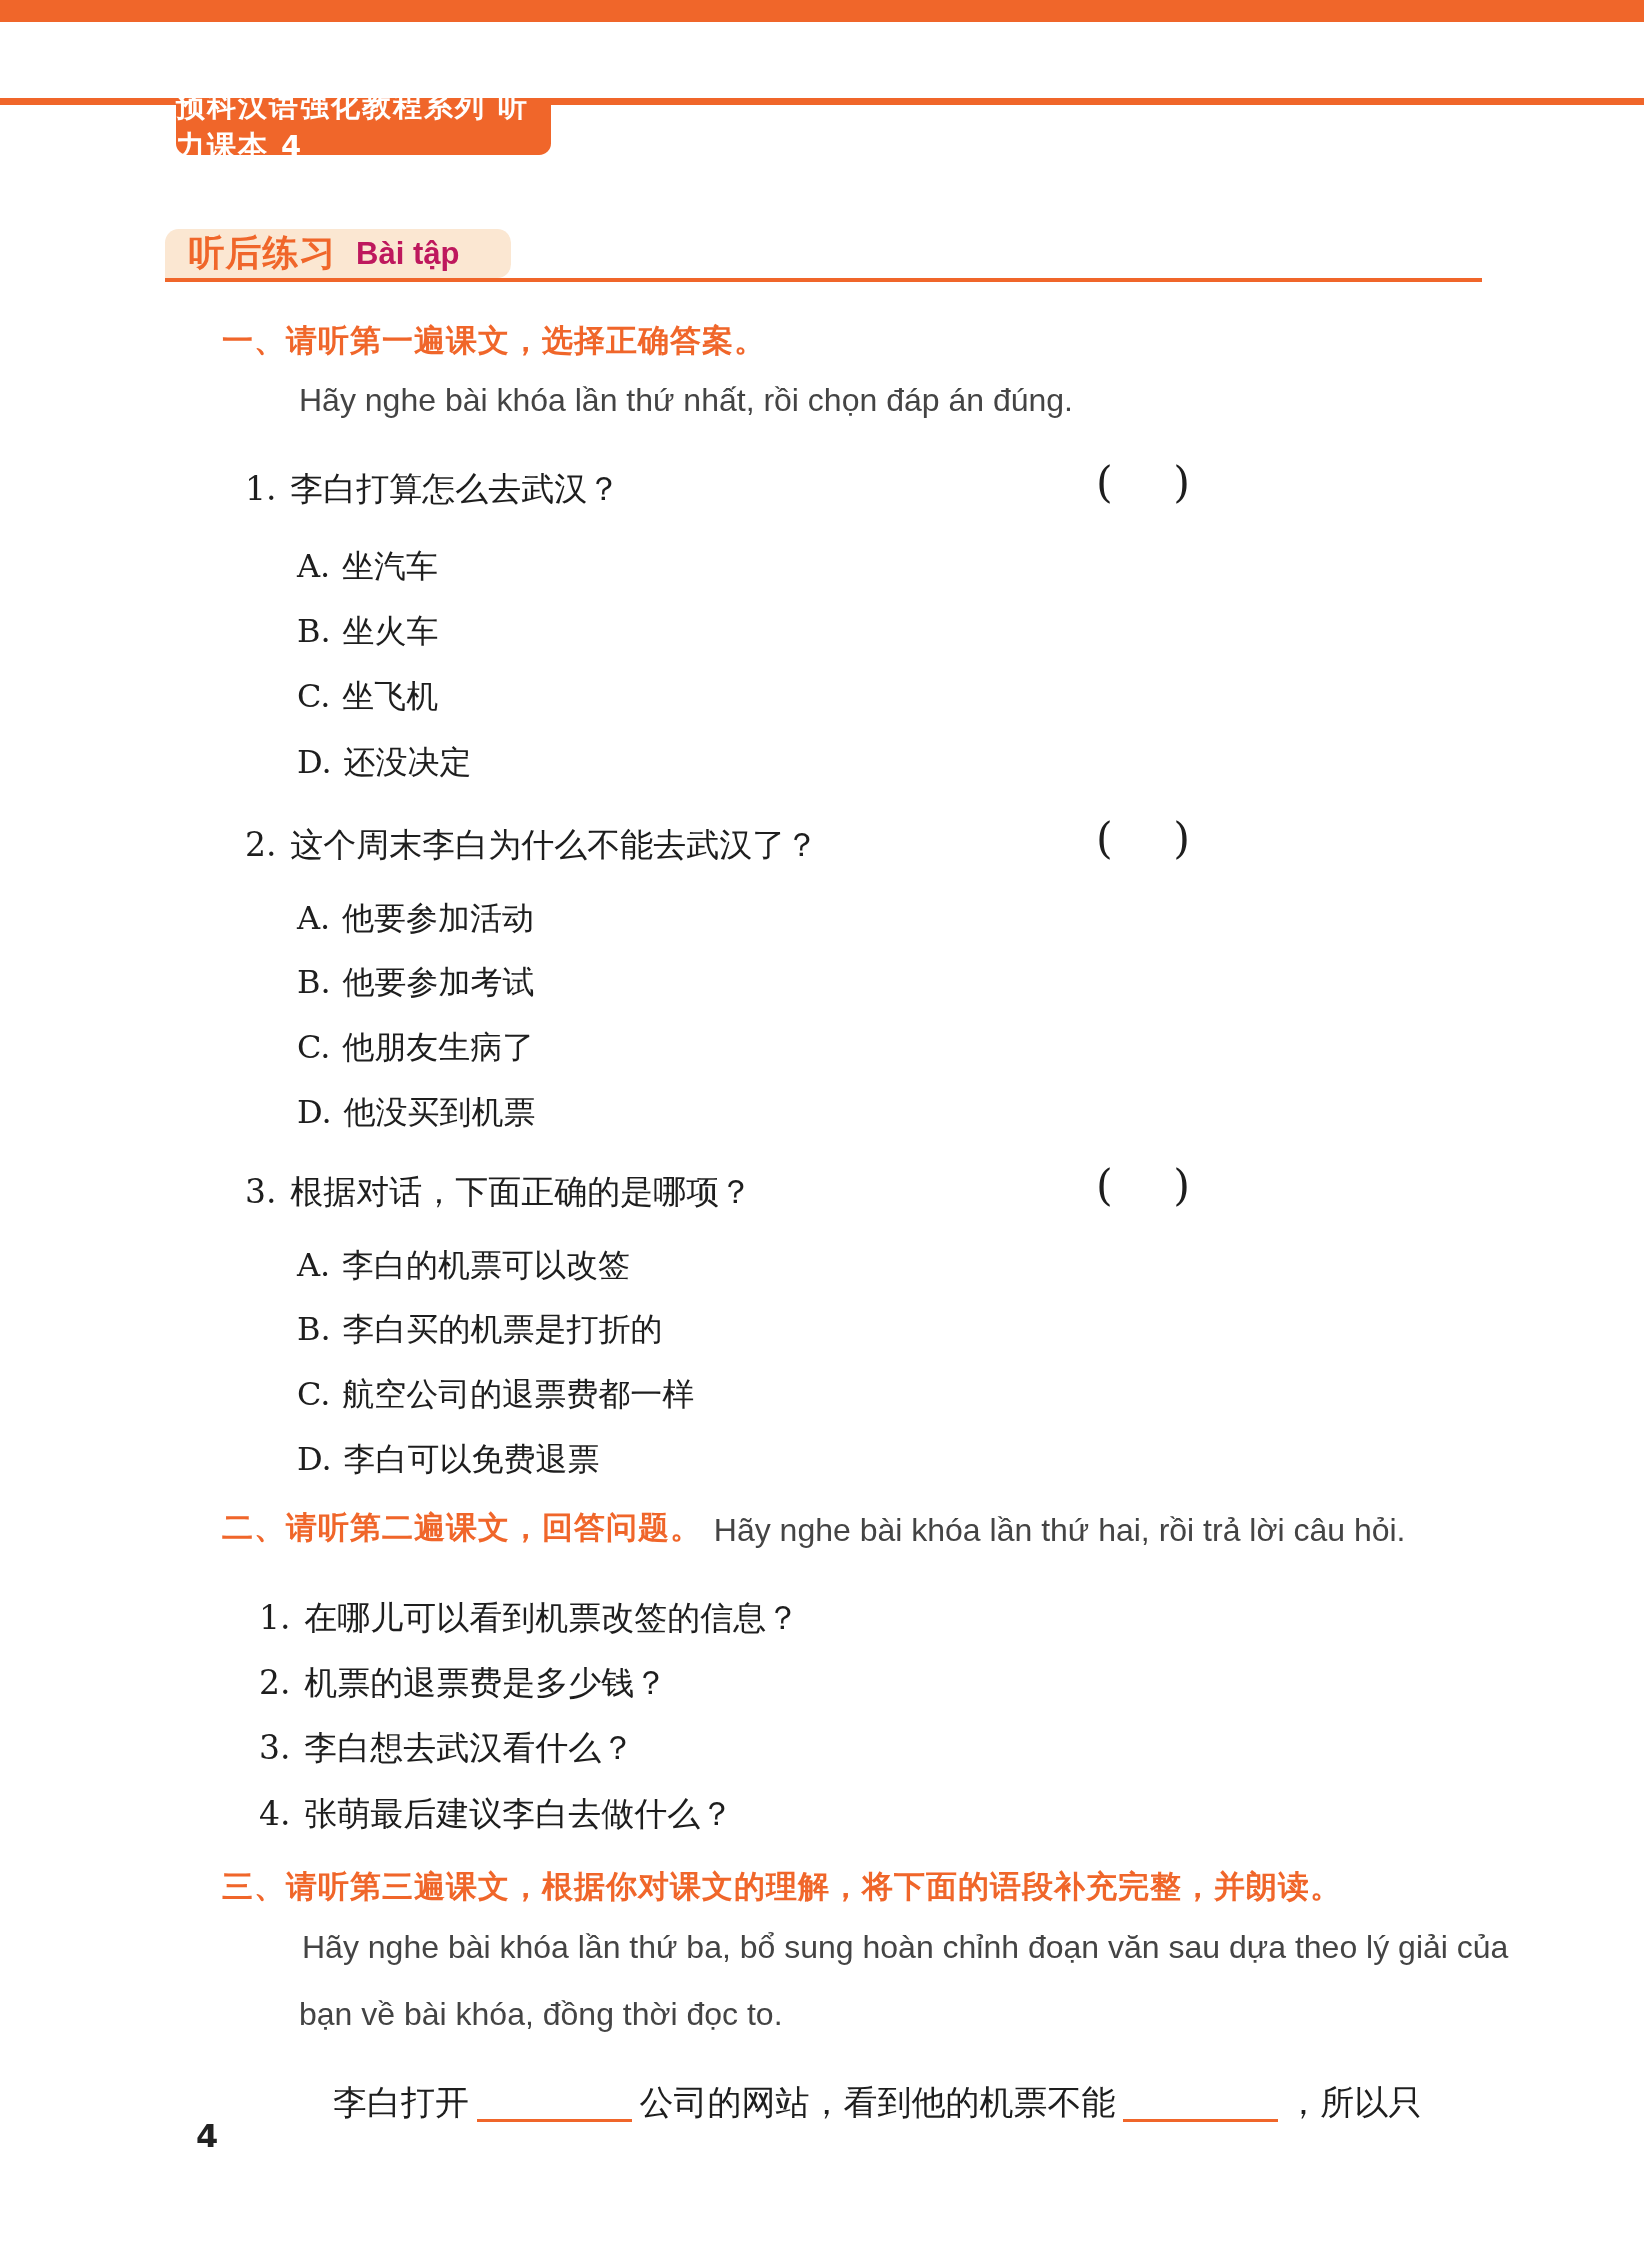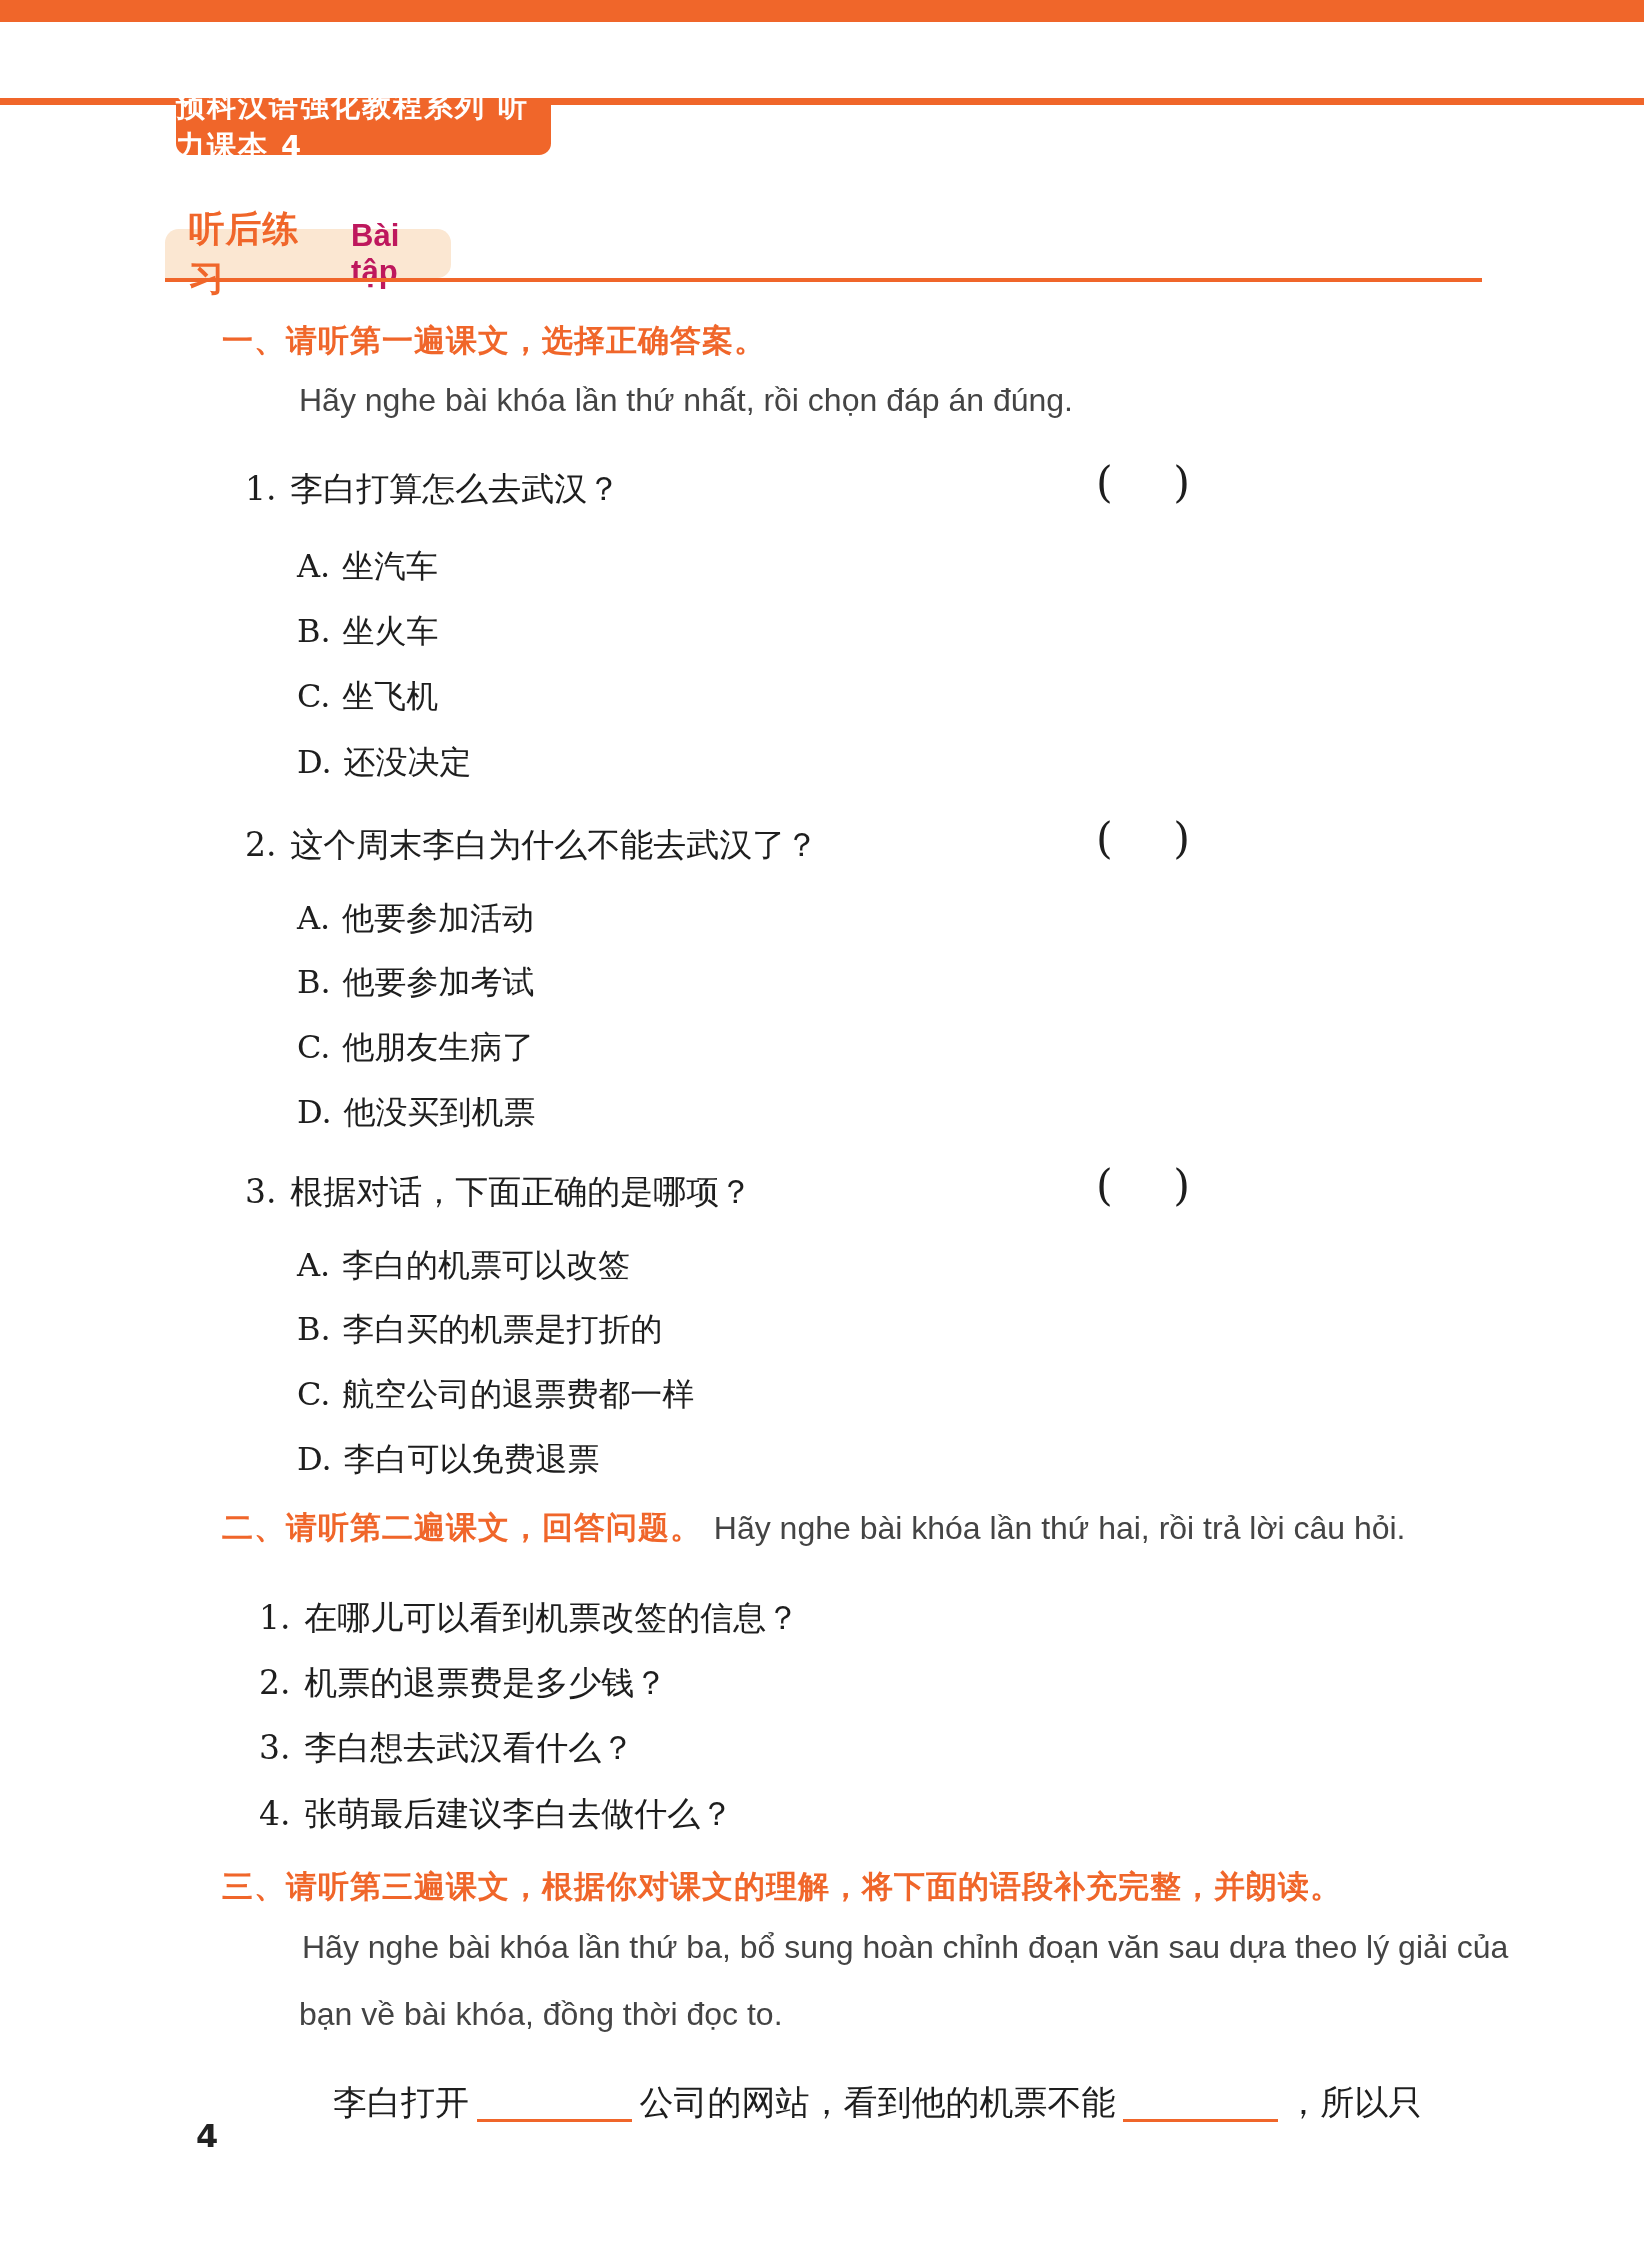--- a/index.html
+++ b/index.html
@@ -25,39 +25,39 @@
     background:var(--accent);
     border-radius:0 0 11.8px 11.8px;
     display:flex;align-items:center;justify-content:center;
   }
   .banner-title{
     color:#ffffff;font-weight:700;font-size:29px;letter-spacing:2px;
     font-family:"DejaVu Sans","Liberation Sans",sans-serif;
   }
   
   .tab{
-    left:165px;top:229px;width:286px;height:49px;
+    left:165px;top:229px;width:346px;height:49px;
     background:var(--peach);
     border-radius:13.7px 13.7px 13.7px 0;
     display:flex;align-items:center;gap:19.6px;
     padding-left:23.5px;box-sizing:border-box;
   }
   .tab-zh{color:var(--accent);font-weight:700;font-size:36px;letter-spacing:1px;}
   .tab-vi{color:#be185d;font-weight:700;font-size:31px;}
   .rule2{left:165px;top:278px;width:1317px;height:3.9px;background:var(--accent);}
   
   .sec-heading{
     color:var(--accent);font-weight:700;font-size:31px;white-space:nowrap;
     font-family:"DejaVu Sans","Liberation Sans",sans-serif;letter-spacing:1px;
   }
   .viet{
     font-family:Liberation Sans, sans-serif;
     color:var(--viet);font-size:32px;white-space:nowrap;
   }
-  .row-baseline{display:flex;align-items:center;gap:11.8px;}
+  .row-baseline{display:flex;align-items:flex-end;gap:11.8px;}
   
   .zh{
     font-family:"DejaVu Serif","Liberation Serif",serif;
     color:var(--ink);font-size:33px;white-space:nowrap;line-height:1.2;
   }
   .q-num{margin-right:13.7px;}
   .opt{font-size:32px;}
   .opt-label{margin-right:11.8px;}
   .bracket{
     left:1096px;width:94px;display:flex;justify-content:space-between;

